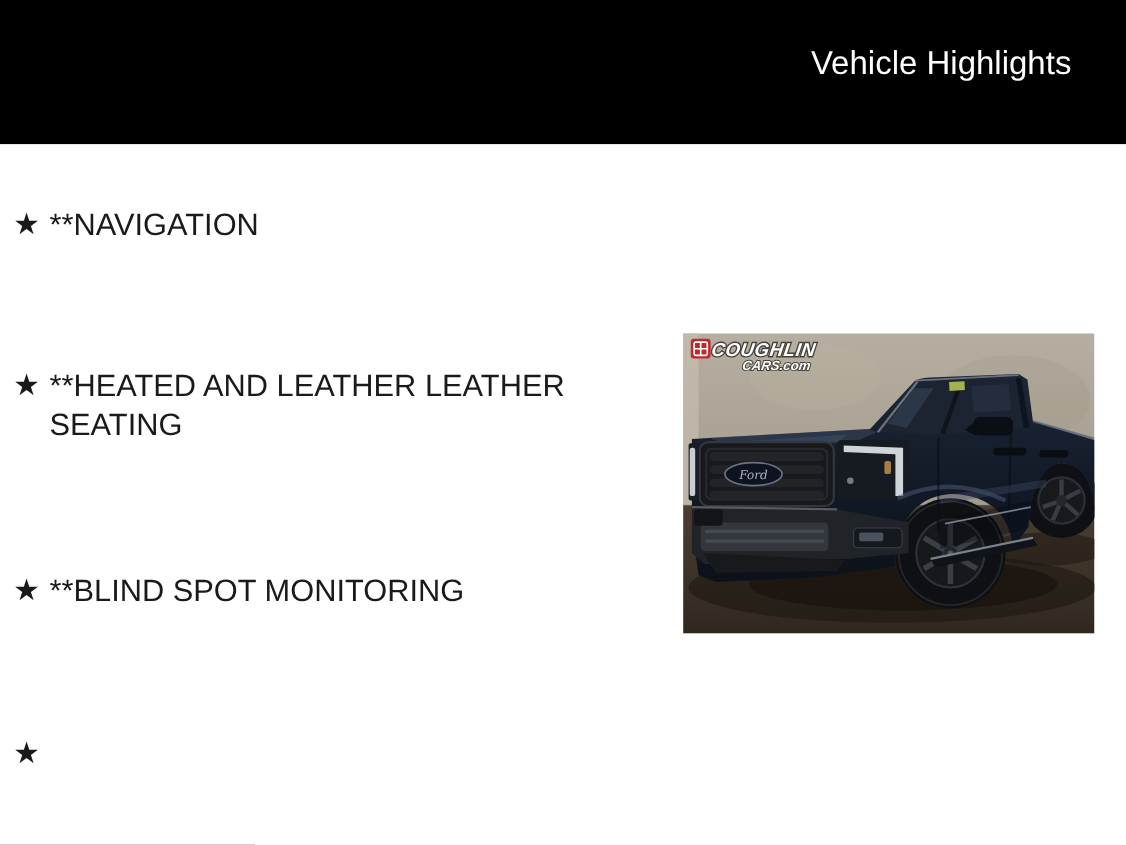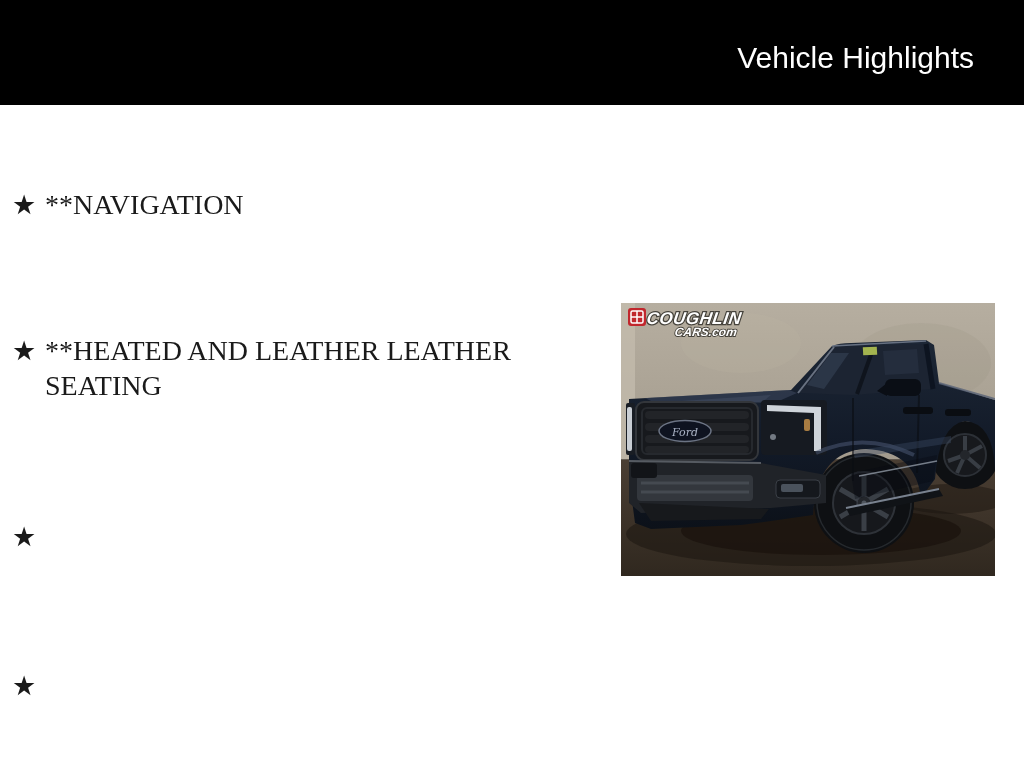--- a/index.html
+++ b/index.html
@@ -1,30 +1,30 @@
 <!DOCTYPE html>
 <html><head>
 <meta charset="utf-8">
 <style>
   html,body{margin:0;padding:0;background:#888;}
   .slide{
     position:relative;width:1024px;height:768px;background:#ffffff;
     overflow:hidden;font-family:"Liberation Sans","DejaVu Sans",sans-serif;
   }
-  .header{position:absolute;top:0;left:0;width:1024px;height:105px;background:#000000;}
+  .header{position:absolute;top:0;left:0;width:1024px;height:131px;background:#000000;}
   .header-title{
     position:absolute;top:39px;right:50px;font-size:30px;line-height:38px;
     color:#ffffff;white-space:nowrap;
   }
   .bullet{position:absolute;left:12px;width:530px;display:flex;align-items:flex-start;}
   .bullet .star{
     flex:0 0 33px;width:33px;font-family:"DejaVu Sans",sans-serif;
     font-size:27px;line-height:35px;color:#1a1a1a;
   }
-  .bullet .btext{font-size:28px;line-height:35px;color:#1a1a1a;font-family:Liberation Serif, serif;}
+  .bullet .btext{font-size:28px;line-height:35px;color:#1a1a1a;}
   .b1{top:187px;} .b2{top:333px;} .b3{top:519px;} .b4{top:668px;}
   .photo{position:absolute;left:621px;top:303px;width:374px;height:273px;}
   .photo svg{display:block;}
 </style>
 </head>
 <body>
 
 <div class="slide">
 
   <div class="header">
@@ -36,20 +36,21 @@
     <span class="btext">**NAVIGATION</span>
   </div>
 
   <div class="bullet b2">
     <span class="star">★</span>
     <span class="btext">**HEATED AND LEATHER LEATHER SEATING</span>
   </div>
 
   <div class="bullet b3">
     <span class="star">★</span>
+    <span class="btext">**BLIND SPOT MONITORING</span>
   </div>
 
   <div class="bullet b4">
     <span class="star">★</span>
   </div>
 
   <div class="photo">
     <svg width="374" height="273" viewBox="0 0 374 273" xmlns="http://www.w3.org/2000/svg">
       <defs>
         <linearGradient id="wallGrad" x1="0" y1="0" x2="0" y2="1">

